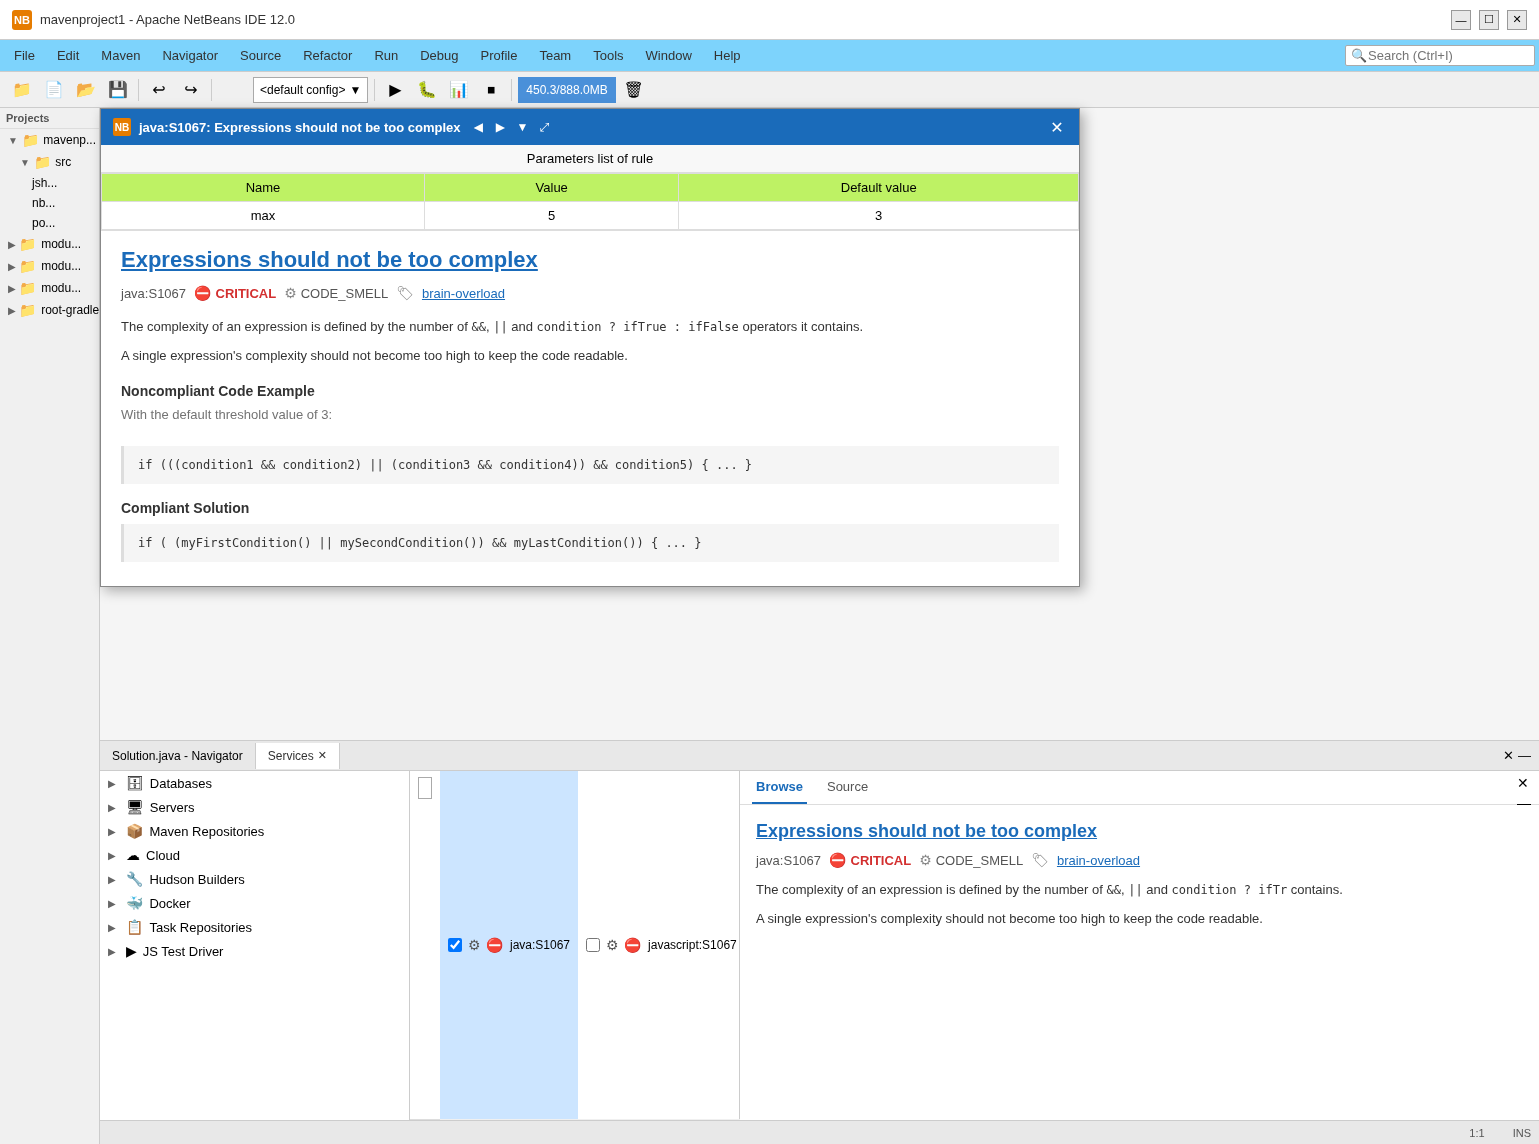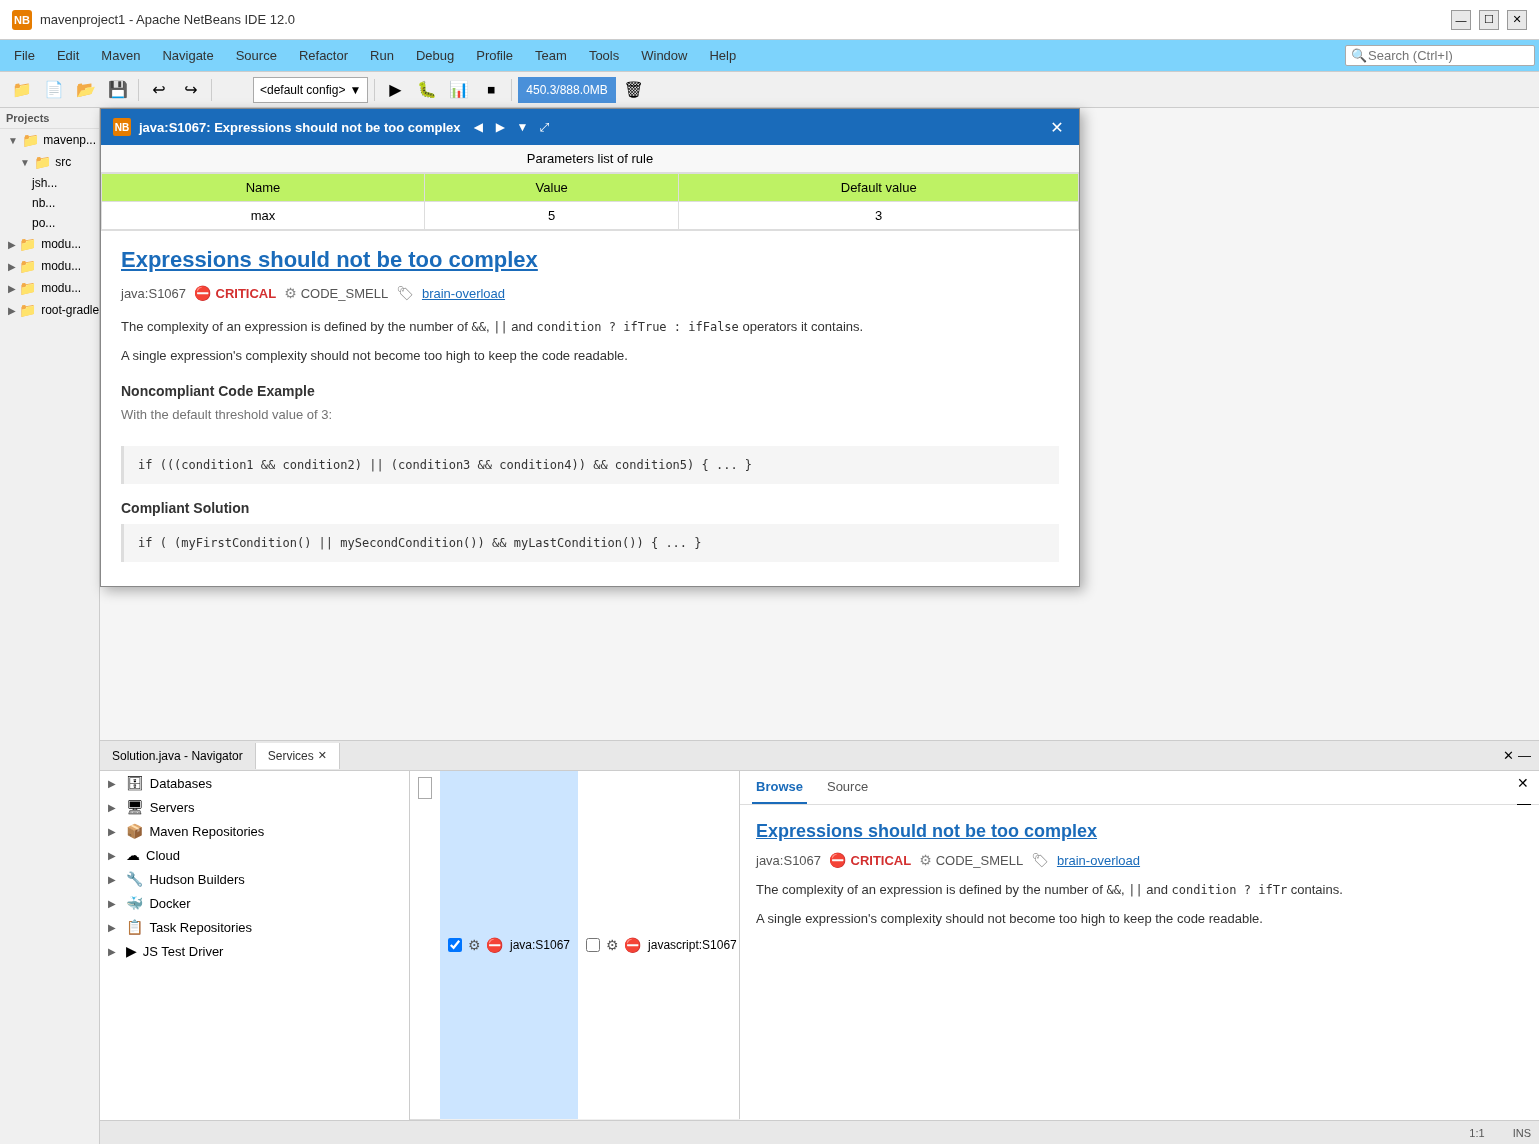--- a/index.html
+++ b/index.html
@@ -115,21 +115,21 @@
     <div class="title-bar-btn">—</div>
     <div class="title-bar-btn">☐</div>
     <div class="title-bar-btn">✕</div>
   </div>
 </div>
 
 <div class="menu-bar">
   <span class="menu-item">File</span>
   <span class="menu-item">Edit</span>
   <span class="menu-item">Maven</span>
-  <span class="menu-item">Navigate</span>
+  <span class="menu-item">Navigator</span>
   <span class="menu-item">Source</span>
   <span class="menu-item">Refactor</span>
   <span class="menu-item">Run</span>
   <span class="menu-item">Debug</span>
   <span class="menu-item">Profile</span>
   <span class="menu-item">Team</span>
   <span class="menu-item">Tools</span>
   <span class="menu-item">Window</span>
   <span class="menu-item">Help</span>
   <div class="menu-search">

